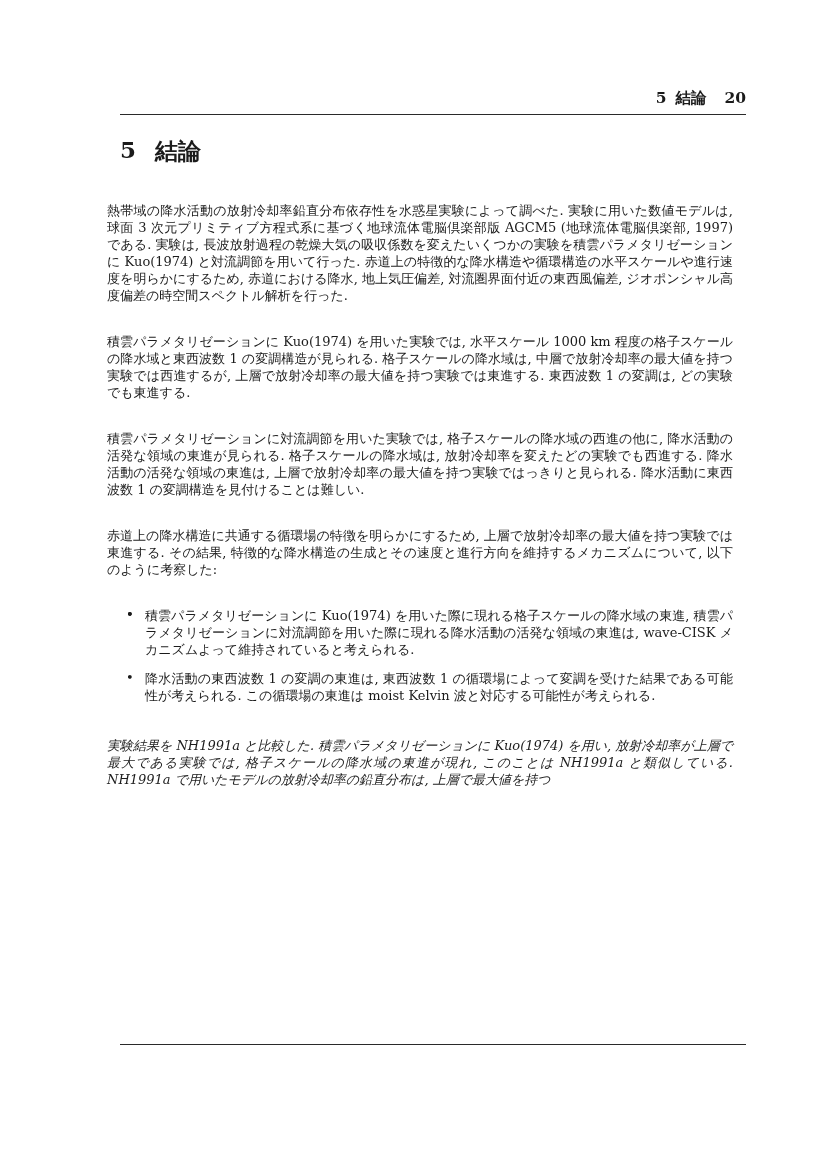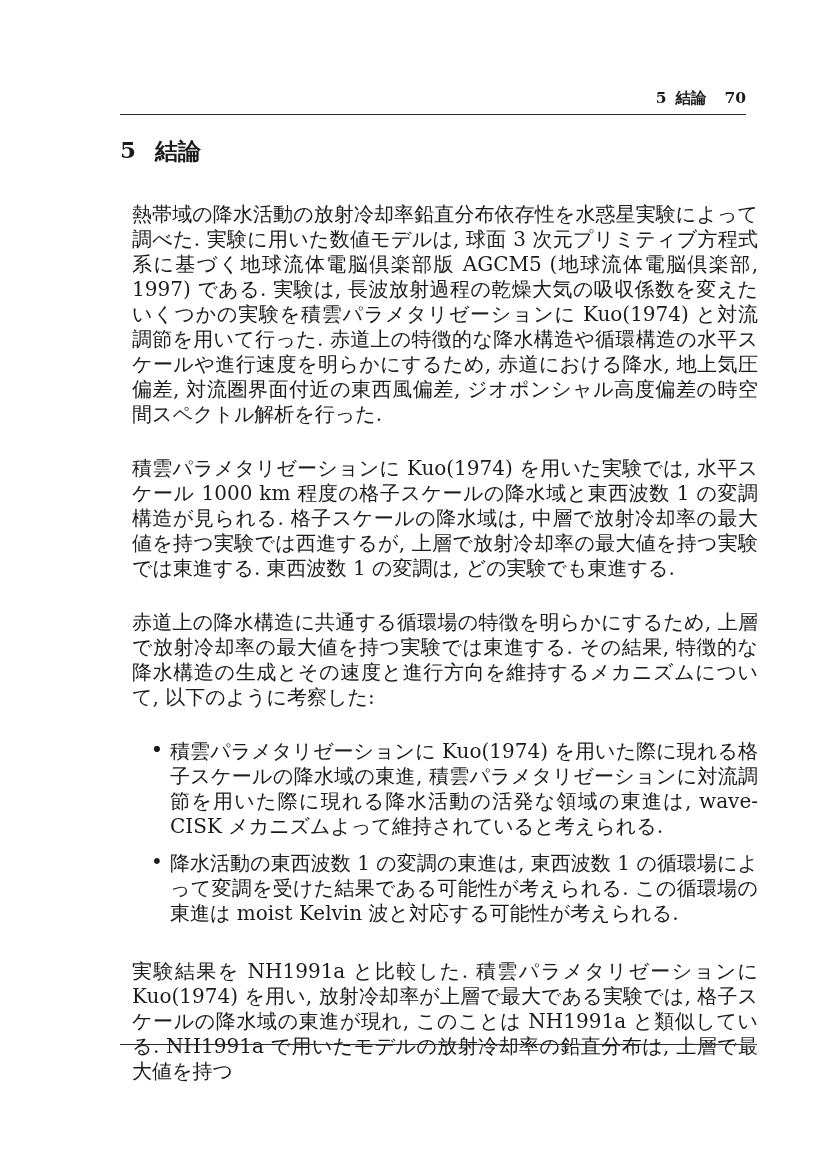--- a/index.html
+++ b/index.html
@@ -31,68 +31,69 @@
   .section-heading {
     position: absolute;
     top: 136px; left: 120px;
     font-size: 23px;
     font-weight: bold;
     display: flex;
     gap: 19px;
   }
   .body-text {
     position: absolute;
-    top: 202px; left: 132px; width: 626px;
-    font-size: 20px;
-    line-height: 25px;
+    top: 202px; left: 107px; width: 626px;
+    font-size: 13px;
+    line-height: 17px;
     text-align: justify;
   }
   .body-text p { margin: 0 0 29px 0; }
   .conclusion-list {
     list-style: none;
     margin: 5px 0 33px 0;
   }
   .conclusion-list li {
     position: relative;
     padding-left: 38px;
     margin-bottom: 12px;
   }
   .conclusion-list li:last-child { margin-bottom: 0; }
   .conclusion-list .marker {
     position: absolute;
     left: 19px; top: -1px;
   }
-  .body-text p.closing { margin-bottom: 8px; }
+  .body-text p.closing { margin-bottom: 8px; font-style: italic; }
   .footrule {
     position: absolute;
     top: 1044px; left: 120px; width: 626px;
     border-top: 1.6px solid #2a2a2a;
   }
 </style>
 </head>
 <body>
 
 <div class="page">
 
   <div class="running-header">
     <span class="rh-sec">
       <span>5</span>
       <span>結論</span>
     </span>
-    <span class="rh-page">70</span>
+    <span class="rh-page">20</span>
   </div>
 
   <div class="section-heading">
     <span>5</span>
     <span>結論</span>
   </div>
 
   <div class="body-text">
     <p>熱帯域の降水活動の放射冷却率鉛直分布依存性を水惑星実験によって調べた. 実験に用いた数値モデルは, 球面 3 次元プリミティブ方程式系に基づく地球流体電脳倶楽部版 AGCM5 (地球流体電脳倶楽部, 1997) である. 実験は, 長波放射過程の乾燥大気の吸収係数を変えたいくつかの実験を積雲パラメタリゼーションに Kuo(1974) と対流調節を用いて行った. 赤道上の特徴的な降水構造や循環構造の水平スケールや進行速度を明らかにするため, 赤道における降水, 地上気圧偏差, 対流圏界面付近の東西風偏差, ジオポンシャル高度偏差の時空間スペクトル解析を行った.</p>
     <p>積雲パラメタリゼーションに Kuo(1974) を用いた実験では, 水平スケール 1000 km 程度の格子スケールの降水域と東西波数 1 の変調構造が見られる. 格子スケールの降水域は, 中層で放射冷却率の最大値を持つ実験では西進するが, 上層で放射冷却率の最大値を持つ実験では東進する. 東西波数 1 の変調は, どの実験でも東進する.</p>
+    <p>積雲パラメタリゼーションに対流調節を用いた実験では, 格子スケールの降水域の西進の他に, 降水活動の活発な領域の東進が見られる. 格子スケールの降水域は, 放射冷却率を変えたどの実験でも西進する. 降水活動の活発な領域の東進は, 上層で放射冷却率の最大値を持つ実験ではっきりと見られる. 降水活動に東西波数 1 の変調構造を見付けることは難しい.</p>
     <p>赤道上の降水構造に共通する循環場の特徴を明らかにするため, 上層で放射冷却率の最大値を持つ実験では東進する. その結果, 特徴的な降水構造の生成とその速度と進行方向を維持するメカニズムについて, 以下のように考察した:</p>
 
     <ul class="conclusion-list">
       <li>
         <span class="marker">•</span>
       </li>
       <li>
         <span class="marker">•</span>
         <span>積雲パラメタリゼーションに Kuo(1974) を用いた際に現れる格子スケールの降水域の東進, 積雲パラメタリゼーションに対流調節を用いた際に現れる降水活動の活発な領域の東進は, wave-CISK メカニズムよって維持されていると考えられる.</span>
       </li>

